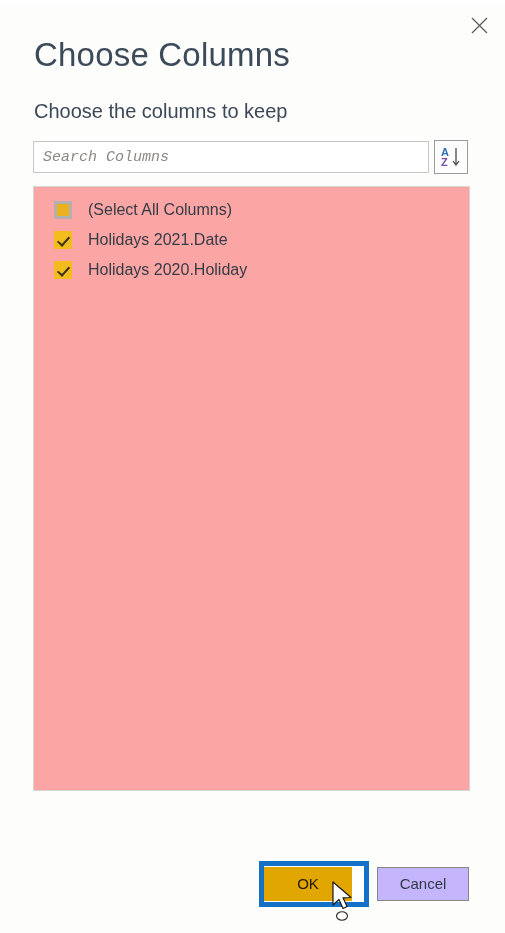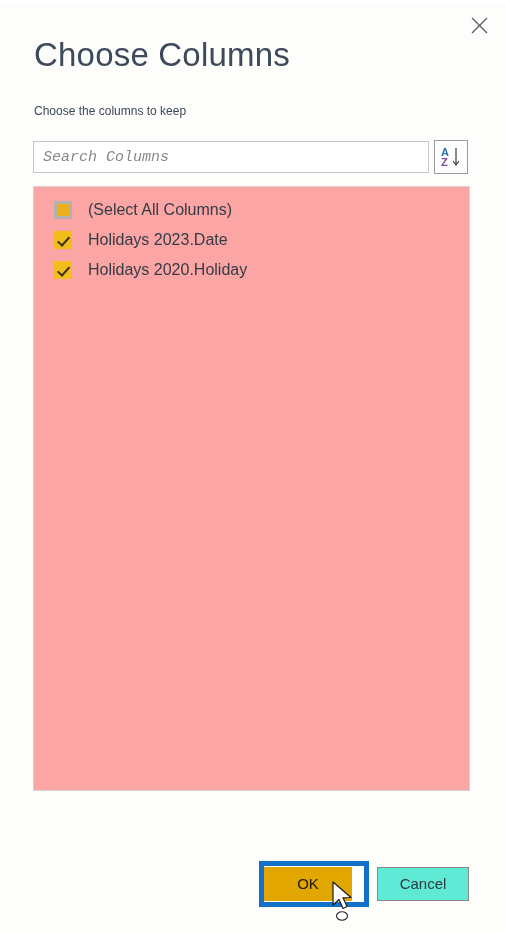--- a/index.html
+++ b/index.html
@@ -48,21 +48,21 @@
     font-weight: 300;
     letter-spacing: 0.2px;
     color: #3c4a5a;
     line-height: 44px;
     white-space: nowrap;
   }
   #subtitle {
     position: absolute;
     left: 34px;
     top: 96px;
-    font-size: 12px;
+    font-size: 20px;
     font-weight: 400;
     color: #3c4858;
     line-height: 22px;
     white-space: nowrap;
   }
 
   
   #search-input {
     position: absolute;
     left: 33px;
@@ -211,21 +211,21 @@
     text-align: center;
     cursor: pointer;
   }
   #cancel-button {
     position: absolute;
     left: 377px;
     top: 863px;
     width: 92px;
     height: 34px;
     box-sizing: border-box;
-    background: #5eead4;
+    background: #c4b5fd;
     border: 1px solid #8a8886;
     color: #2e3944;
     font-family: "Liberation Sans", sans-serif;
     font-size: 15px;
     line-height: 32px;
     text-align: center;
     cursor: pointer;
   }
 
   
@@ -271,21 +271,21 @@
         <span class="checkbox partial"></span>
       </span>
       <span class="row-label">(Select All Columns)</span>
     </div>
 
 
     <div class="list-row">
       <span class="cb-wrap">
         <span class="checkbox checked"></span>
       </span>
-      <span class="row-label">Holidays 2023.Date</span>
+      <span class="row-label">Holidays 2021.Date</span>
     </div>
 
     <div class="list-row">
       <span class="cb-wrap">
         <span class="checkbox checked"></span>
       </span>
       <span class="row-label">Holidays 2020.Holiday</span>
     </div>
 
   </div>

